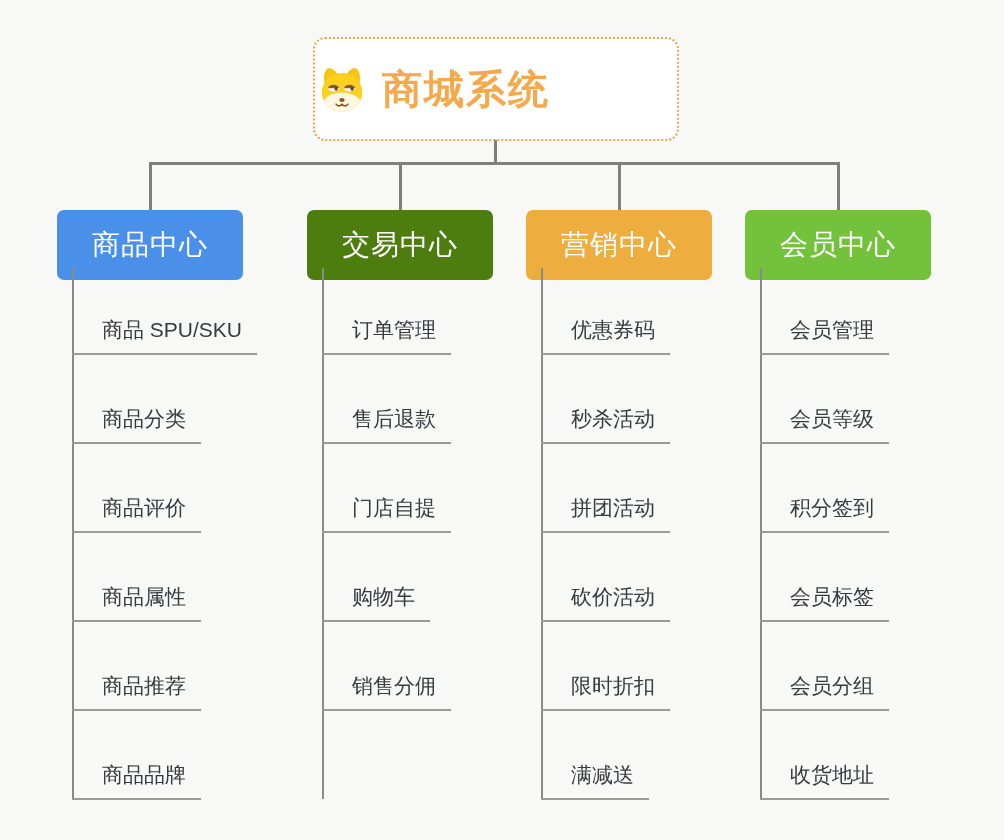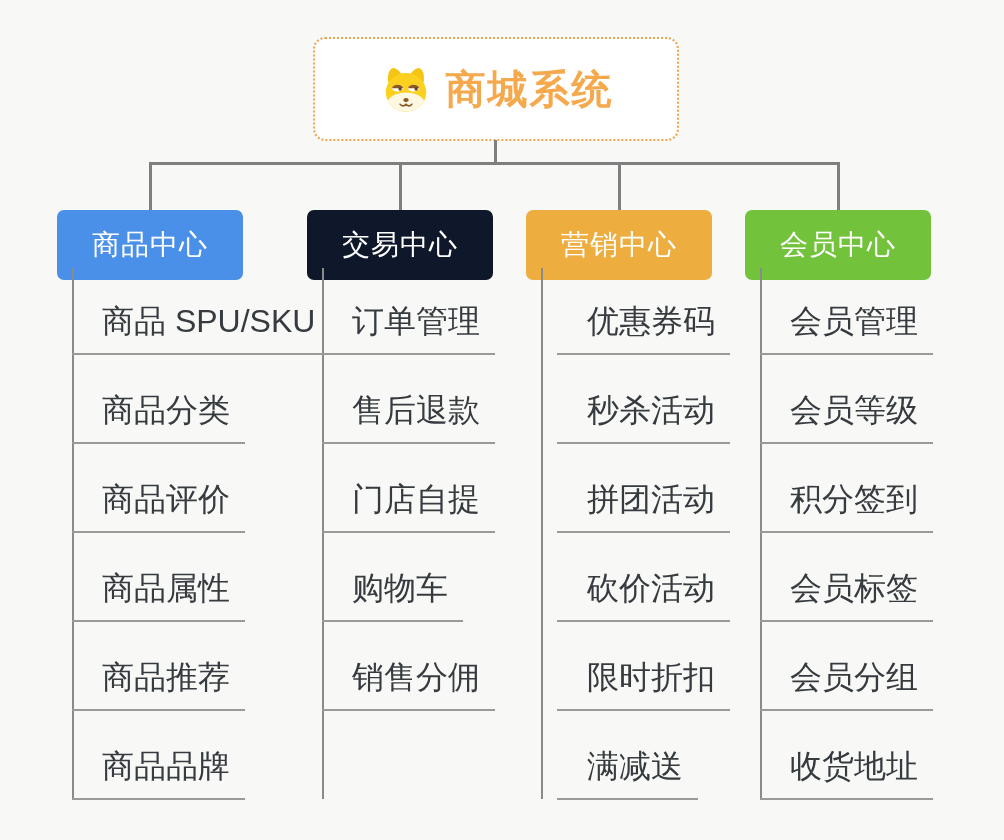--- a/index.html
+++ b/index.html
@@ -18,21 +18,21 @@
   .root-node {
     position:absolute;
     left:313px; top:37px;
     width:366px; height:104px;
     box-sizing:border-box;
     background:#ffffff;
     border:2px dotted #f0a44c;
     border-radius:12px;
     display:flex;
     align-items:center;
-    justify-content:center;
+    justify-content:flex-start;
     gap:13px;
   }
   .root-title {
     font-size:40px;
     font-weight:600;
     color:#f5a94c;
     letter-spacing:2px;
     white-space:nowrap;
   }
   
@@ -66,21 +66,21 @@
   .items {
     position:absolute;
     top:266px;
   }
   .item-row {
     height:89px;
     display:flex;
     align-items:flex-end;
   }
   .subtopic {
-    font-size:32px;
+    font-size:21px;
     color:#363b40;
     padding:0 15px 9px 30px;
     border-bottom:2px solid #9a9a9a;
     white-space:nowrap;
   }
 </style>
 </head>
 <body>
 
 <div class="canvas">
@@ -131,21 +131,21 @@
       </div>
       <div class="item-row">
         <span class="subtopic">商品推荐</span>
       </div>
       <div class="item-row">
         <span class="subtopic">商品品牌</span>
       </div>
     </div>
 
     <div class="conn branch-stem" style="left: 398.5px; top: 162px; width: 3px; height: 49px;"></div>
-    <div class="branch-header" style="left: 307px; background: #0f172a;">交易中心</div>
+    <div class="branch-header" style="left: 307px; background: #4d7c0f;">交易中心</div>
     <div class="spine" style="left: 322px;"></div>
     <div class="items" style="left: 322px;">
       <div class="item-row">
         <span class="subtopic">订单管理</span>
       </div>
       <div class="item-row">
         <span class="subtopic">售后退款</span>
       </div>
       <div class="item-row">
         <span class="subtopic">门店自提</span>
@@ -154,21 +154,21 @@
         <span class="subtopic">购物车</span>
       </div>
       <div class="item-row">
         <span class="subtopic">销售分佣</span>
       </div>
     </div>
 
     <div class="conn branch-stem" style="left: 617.5px; top: 162px; width: 3px; height: 49px;"></div>
     <div class="branch-header" style="left: 526px; background: rgb(237, 173, 63);">营销中心</div>
     <div class="spine" style="left: 541px;"></div>
-    <div class="items" style="left: 541px; padding-left: 16px;">
+    <div class="items" style="left: 541px;">
       <div class="item-row">
         <span class="subtopic">优惠券码</span>
       </div>
       <div class="item-row">
         <span class="subtopic">秒杀活动</span>
       </div>
       <div class="item-row">
         <span class="subtopic">拼团活动</span>
       </div>
       <div class="item-row">

